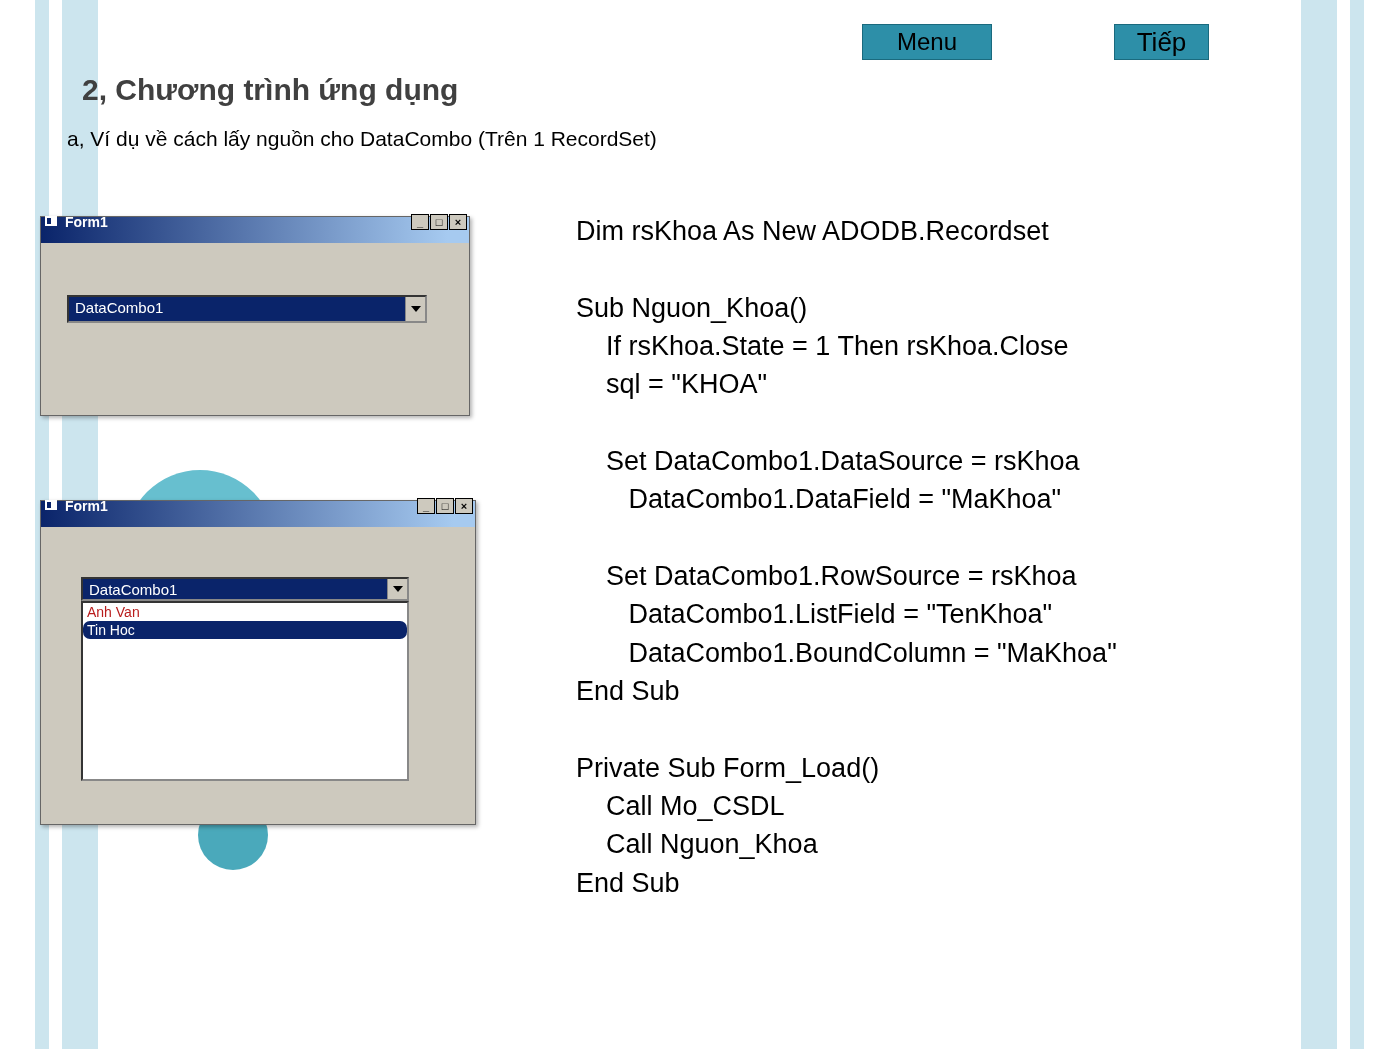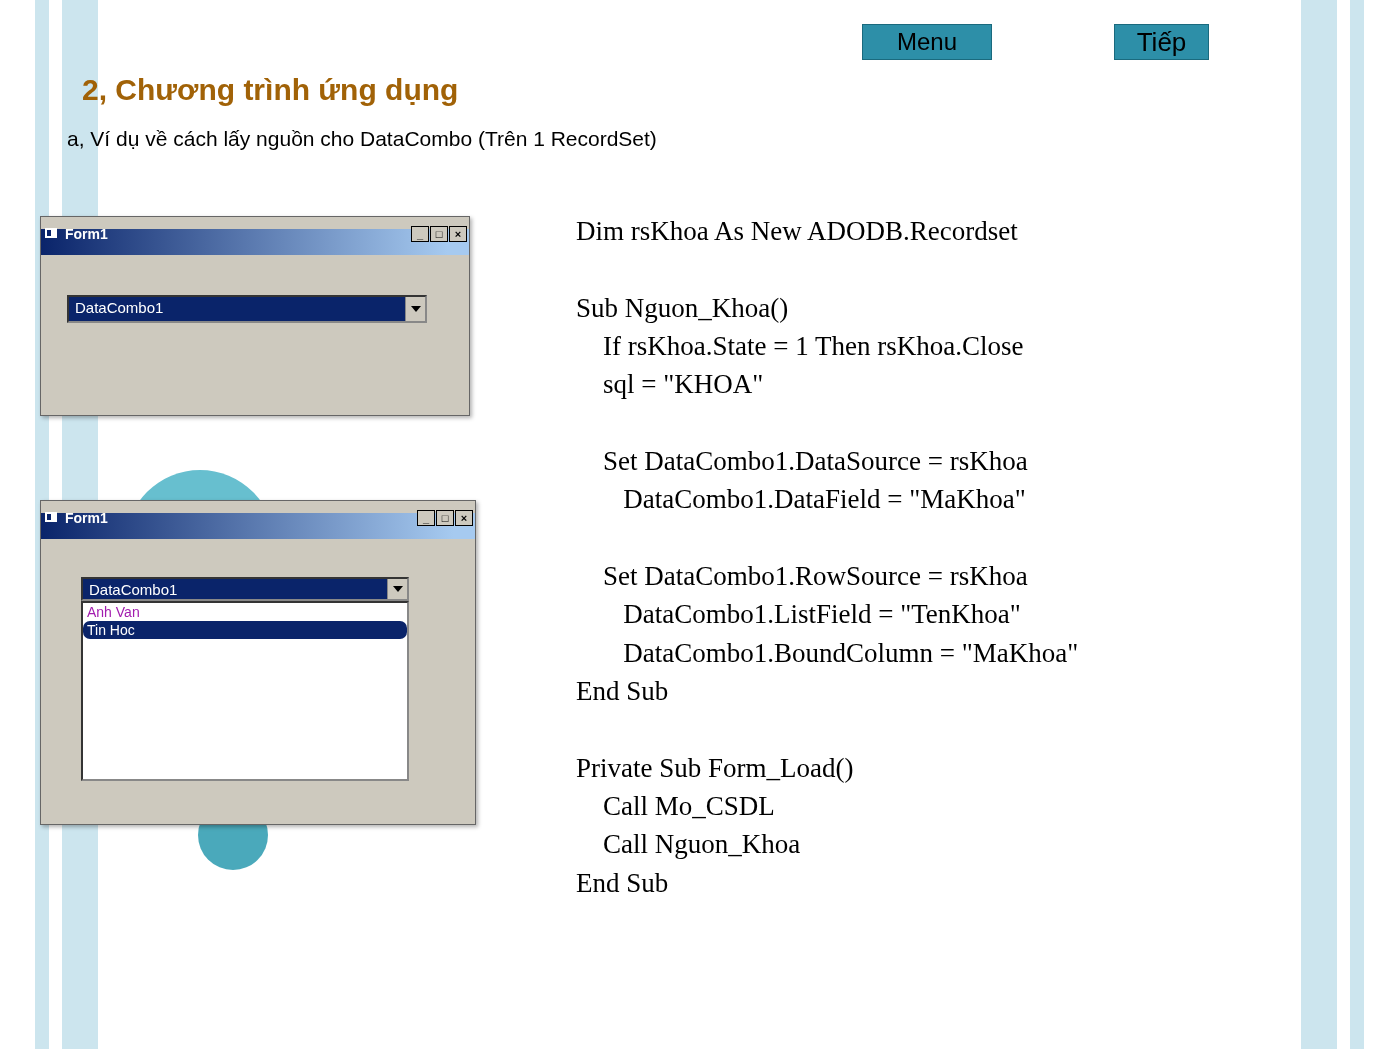--- a/index.html
+++ b/index.html
@@ -29,21 +29,21 @@
     font-size: 26px;
     cursor: pointer;
   }
   .btn-menu { top: 24px; left: 862px; width: 130px; height: 36px; font-size: 24px; }
   .btn-tiep { top: 24px; left: 1114px; width: 95px; height: 36px; font-size: 26px; }
 
   .heading {
     position: absolute;
     font-weight: bold;
     font-size: 30px;
-    color: #a16207;
+    color: #404040;
   }
   .h-main { top: 73px; left: 82px; }
   .subtext {
     position: absolute;
     top: 127px; left: 67px;
     font-size: 21px;
     color: #000;
   }
 
   .win {
@@ -57,21 +57,20 @@
 
   .titlebar {
     height: 26px;
     background: linear-gradient(to right, #0a246a, #a6caf0 95%);
     display: flex;
     align-items: center;
     padding: 0 2px 16px 4px;
     color: #fff;
     font-size: 14px;
     font-weight: bold;
-    margin-top: 12px;
   }
   .titlebar .icon-app {
     width: 16px; height: 14px;
     margin-right: 4px;
     position: relative;
   }
   .titlebar .icon-app::before {
     content:""; position:absolute; top:1px; left:0; width:12px; height:10px; background:#fff;
   }
   .titlebar .icon-app::after {
@@ -119,32 +118,32 @@
     border-top:6px solid #000;
   }
 
   .listbox {
     position:absolute;
     top: 100px; left: 40px; width: 328px; height: 180px;
     background:#fff;
     border: 2px inset #888;
     font-size: 14px;
   }
-  .list-item { padding:1px 4px 0 4px; height:18px; color:#a21caf; }
+  .list-item { padding:1px 4px 0 4px; height:18px; color:#b91c1c; }
   .list-item.sel { background:#0a246a; color:#fff;border-radius:7px; }
 
   .code {
     position:absolute;
     top: 212px; left: 576px;
     font-size: 27px;
     color:#000;
     width: 700px;
     line-height: 1.42;
     white-space: pre;
-    font-family: Liberation Serif, serif;
+    font-family: Liberation Sans, sans-serif;
   }
 </style>
 </head>
 <body>
 
 <div class="bg-band-left1"></div>
 <div class="bg-band-left2"></div>
 <div class="bg-band-right1"></div>
 <div class="bg-band-right2"></div>
 <div class="deco-circle"></div>

